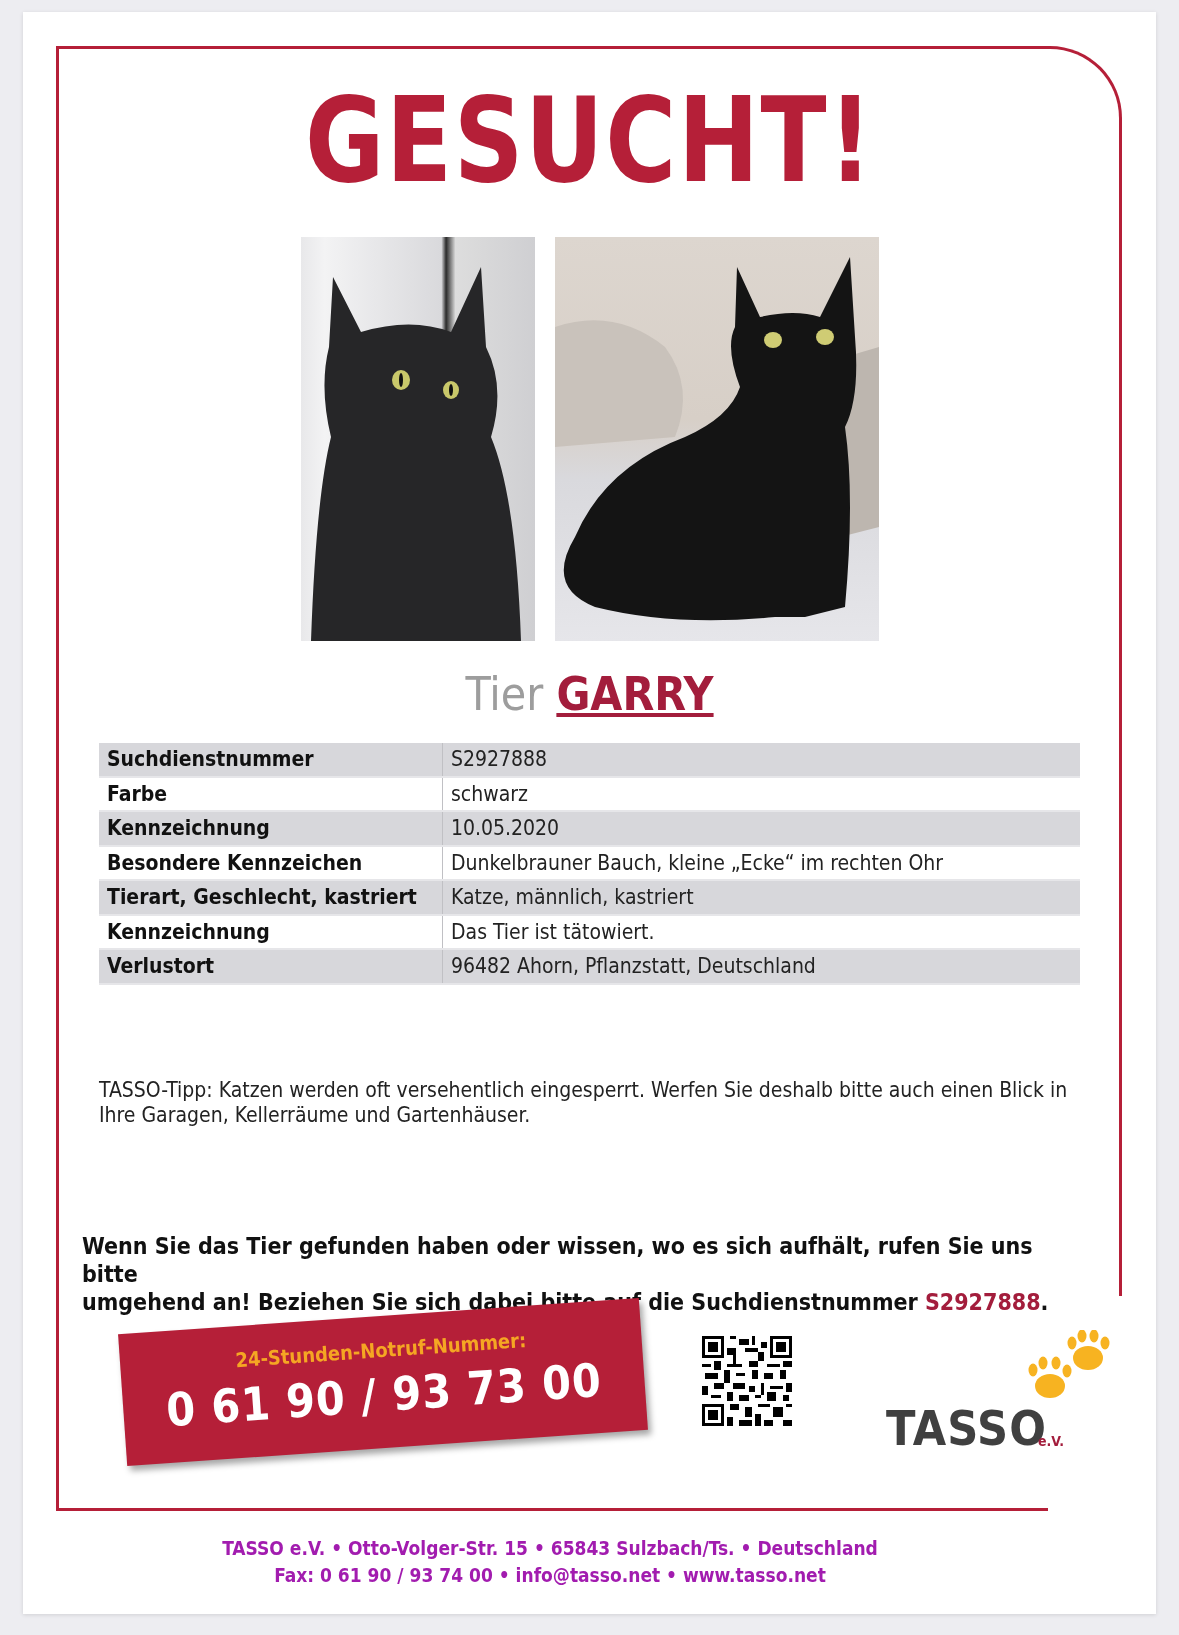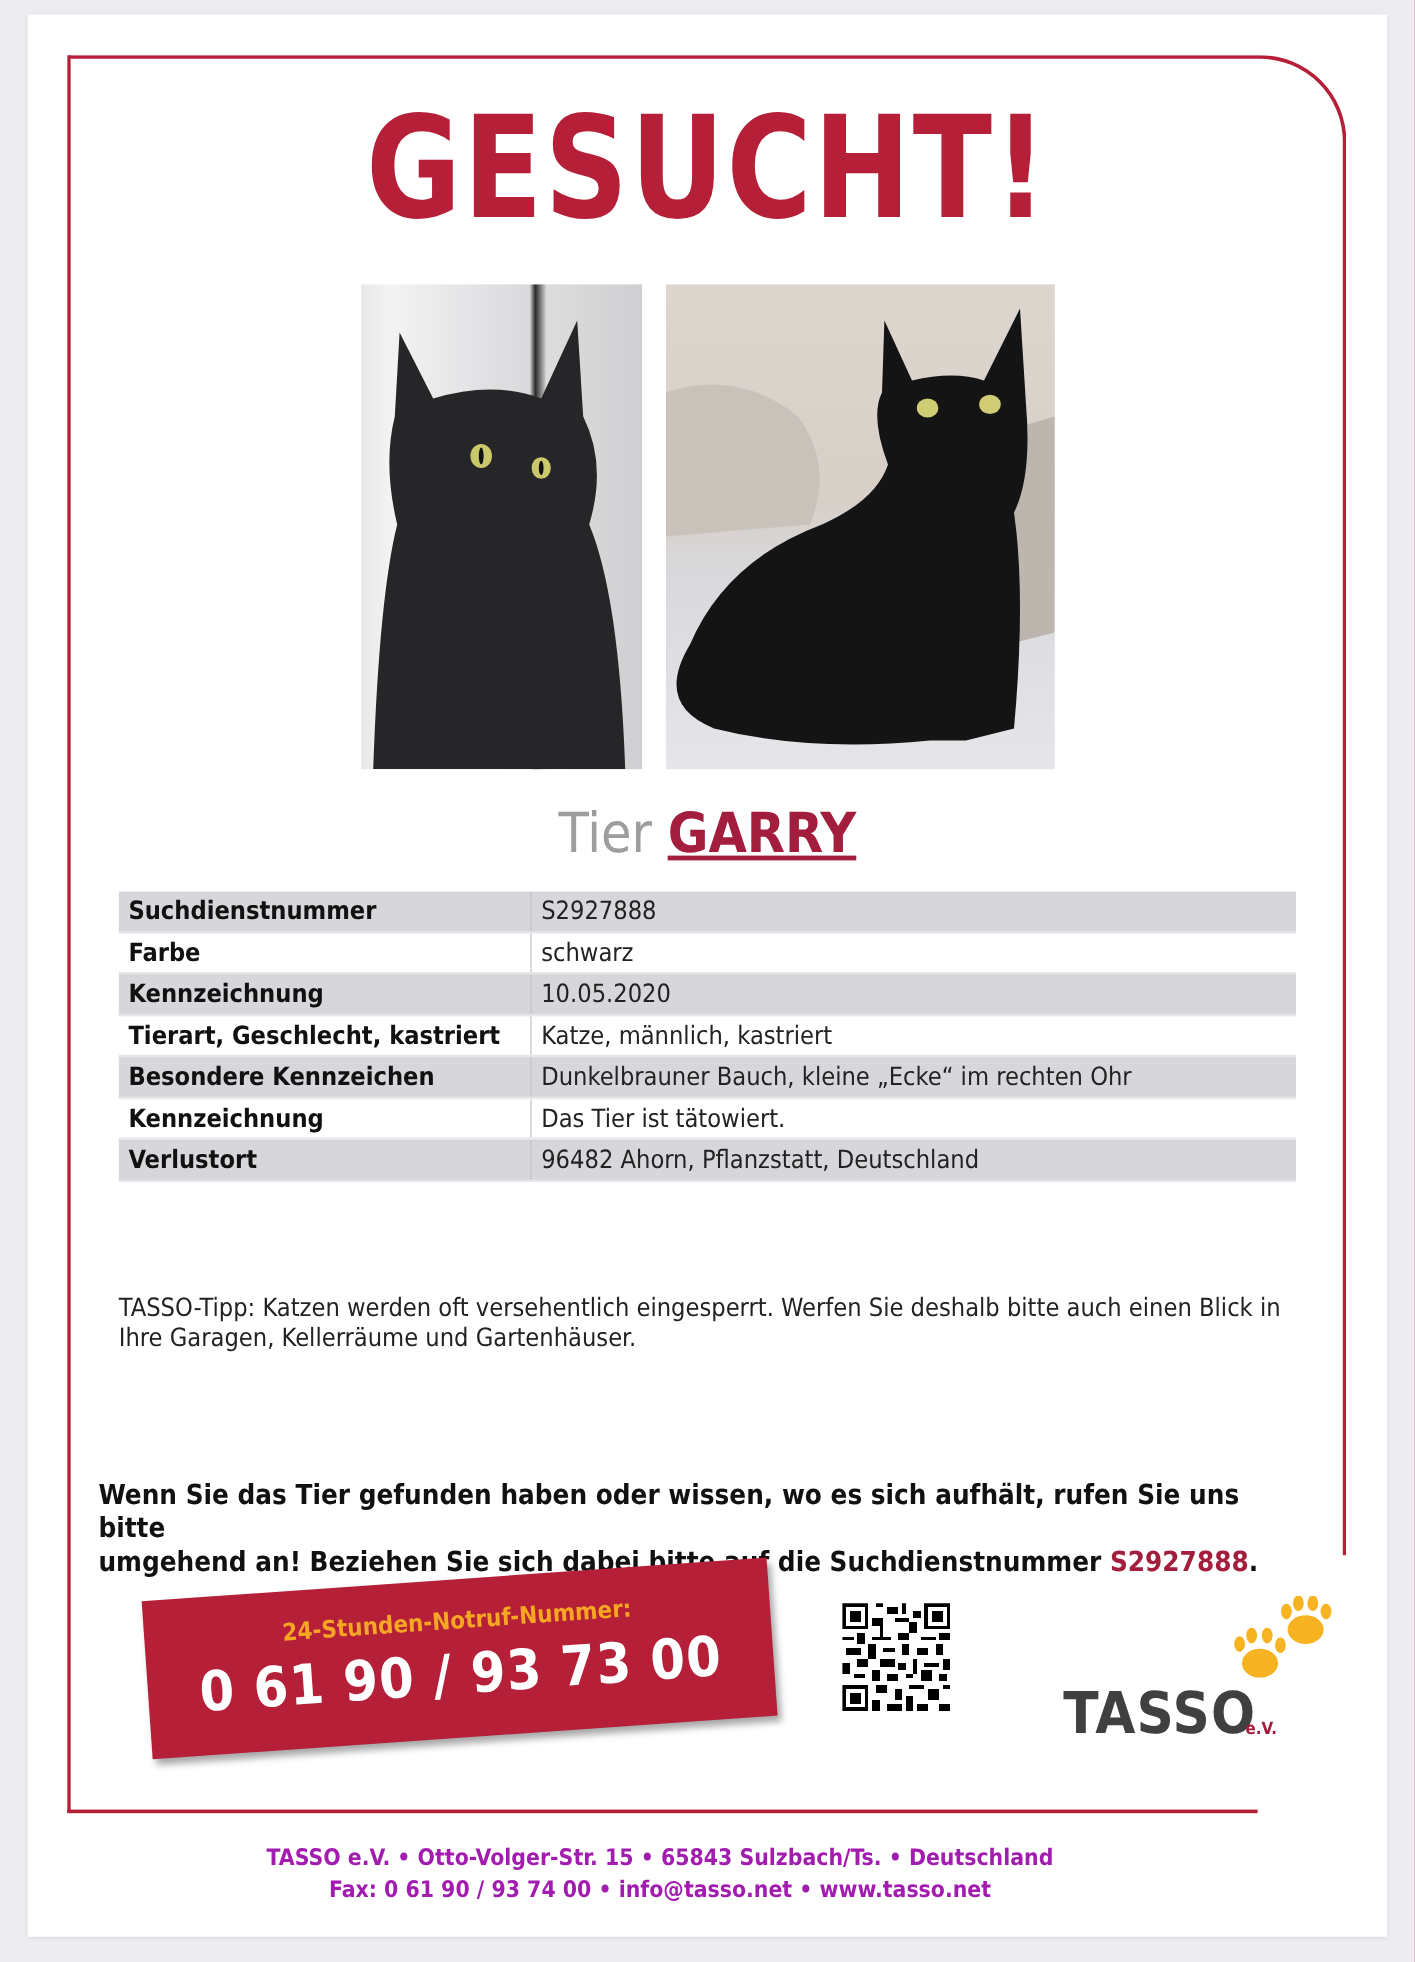--- a/index.html
+++ b/index.html
@@ -130,26 +130,26 @@
   </tr>
   <tr>
     <td class="lbl">Farbe</td>
     <td class="val">schwarz</td>
   </tr>
   <tr>
     <td class="lbl">Kennzeichnung</td>
     <td class="val">10.05.2020</td>
   </tr>
   <tr>
+    <td class="lbl">Besondere Kennzeichen</td>
+    <td class="val">Dunkelbrauner Bauch, kleine „Ecke“ im rechten Ohr</td>
+  </tr>
+  <tr>
     <td class="lbl">Tierart, Geschlecht, kastriert</td>
     <td class="val">Katze, männlich, kastriert</td>
-  </tr>
-  <tr>
-    <td class="lbl">Besondere Kennzeichen</td>
-    <td class="val">Dunkelbrauner Bauch, kleine „Ecke“ im rechten Ohr</td>
   </tr>
   <tr>
     <td class="lbl">Kennzeichnung</td>
     <td class="val">Das Tier ist tätowiert.</td>
   </tr>
   <tr>
     <td class="lbl">Verlustort</td>
     <td class="val">96482 Ahorn, Pflanzstatt, Deutschland</td>
   </tr>
 </tbody>

